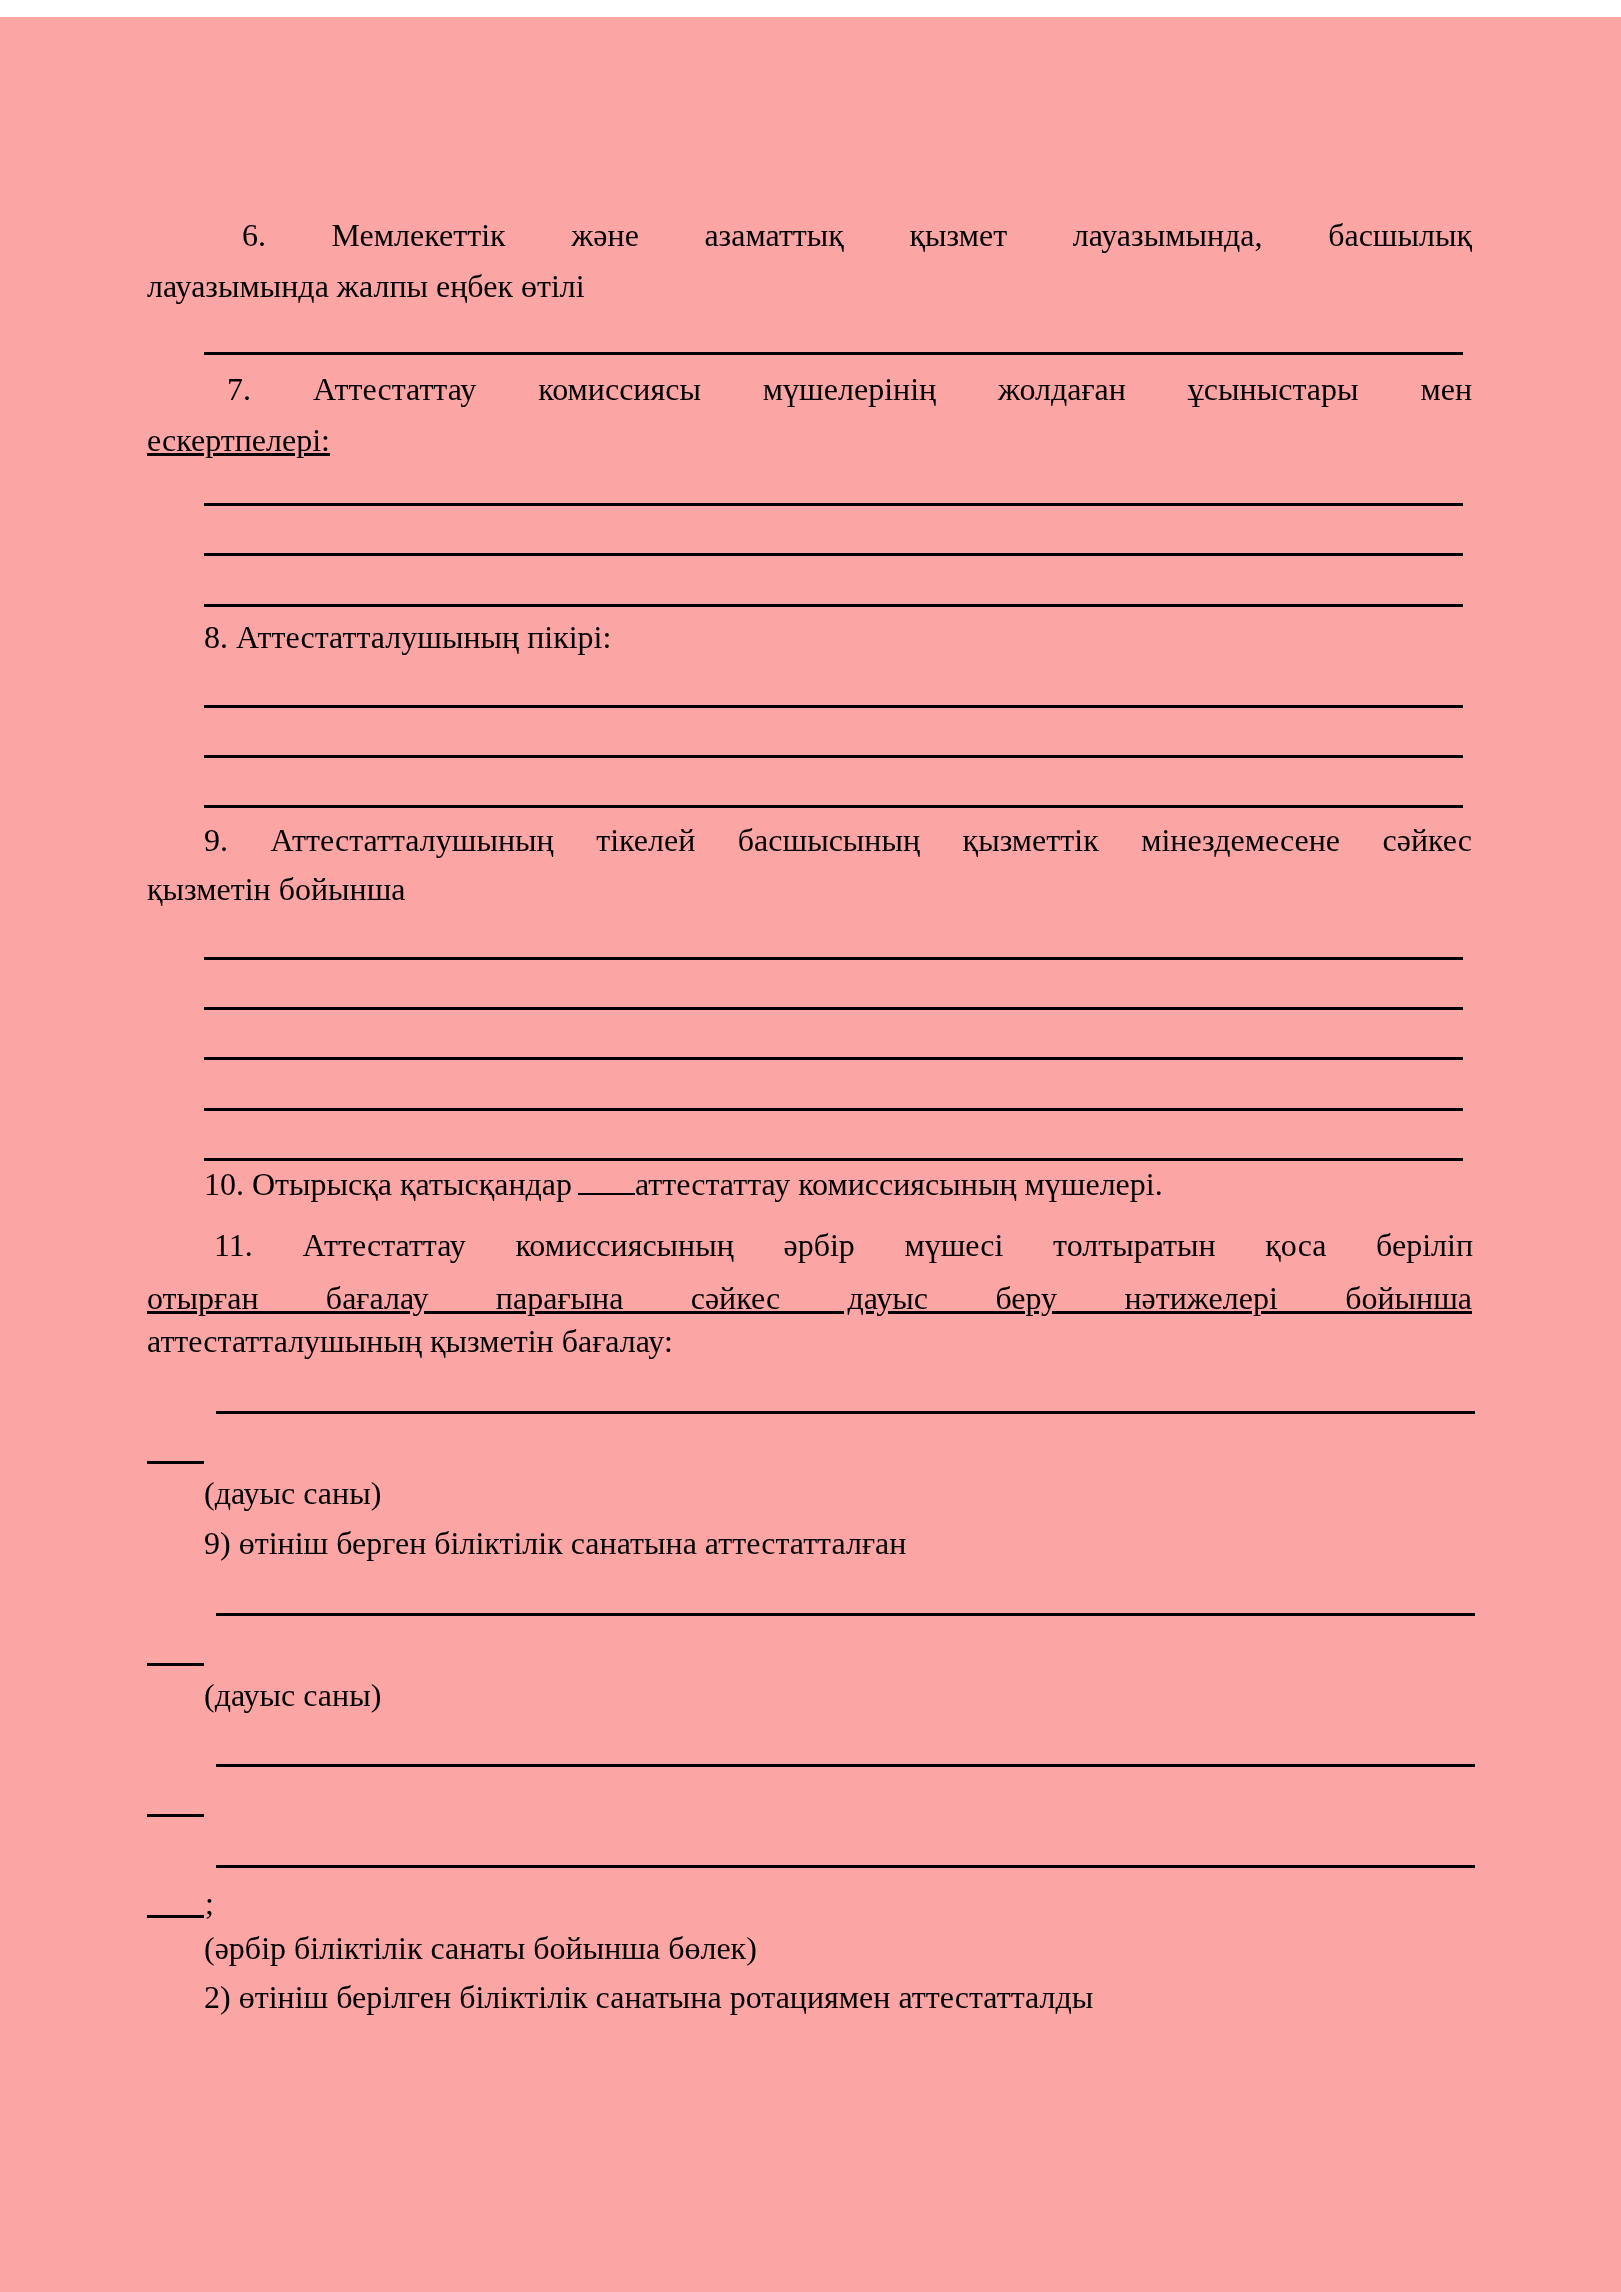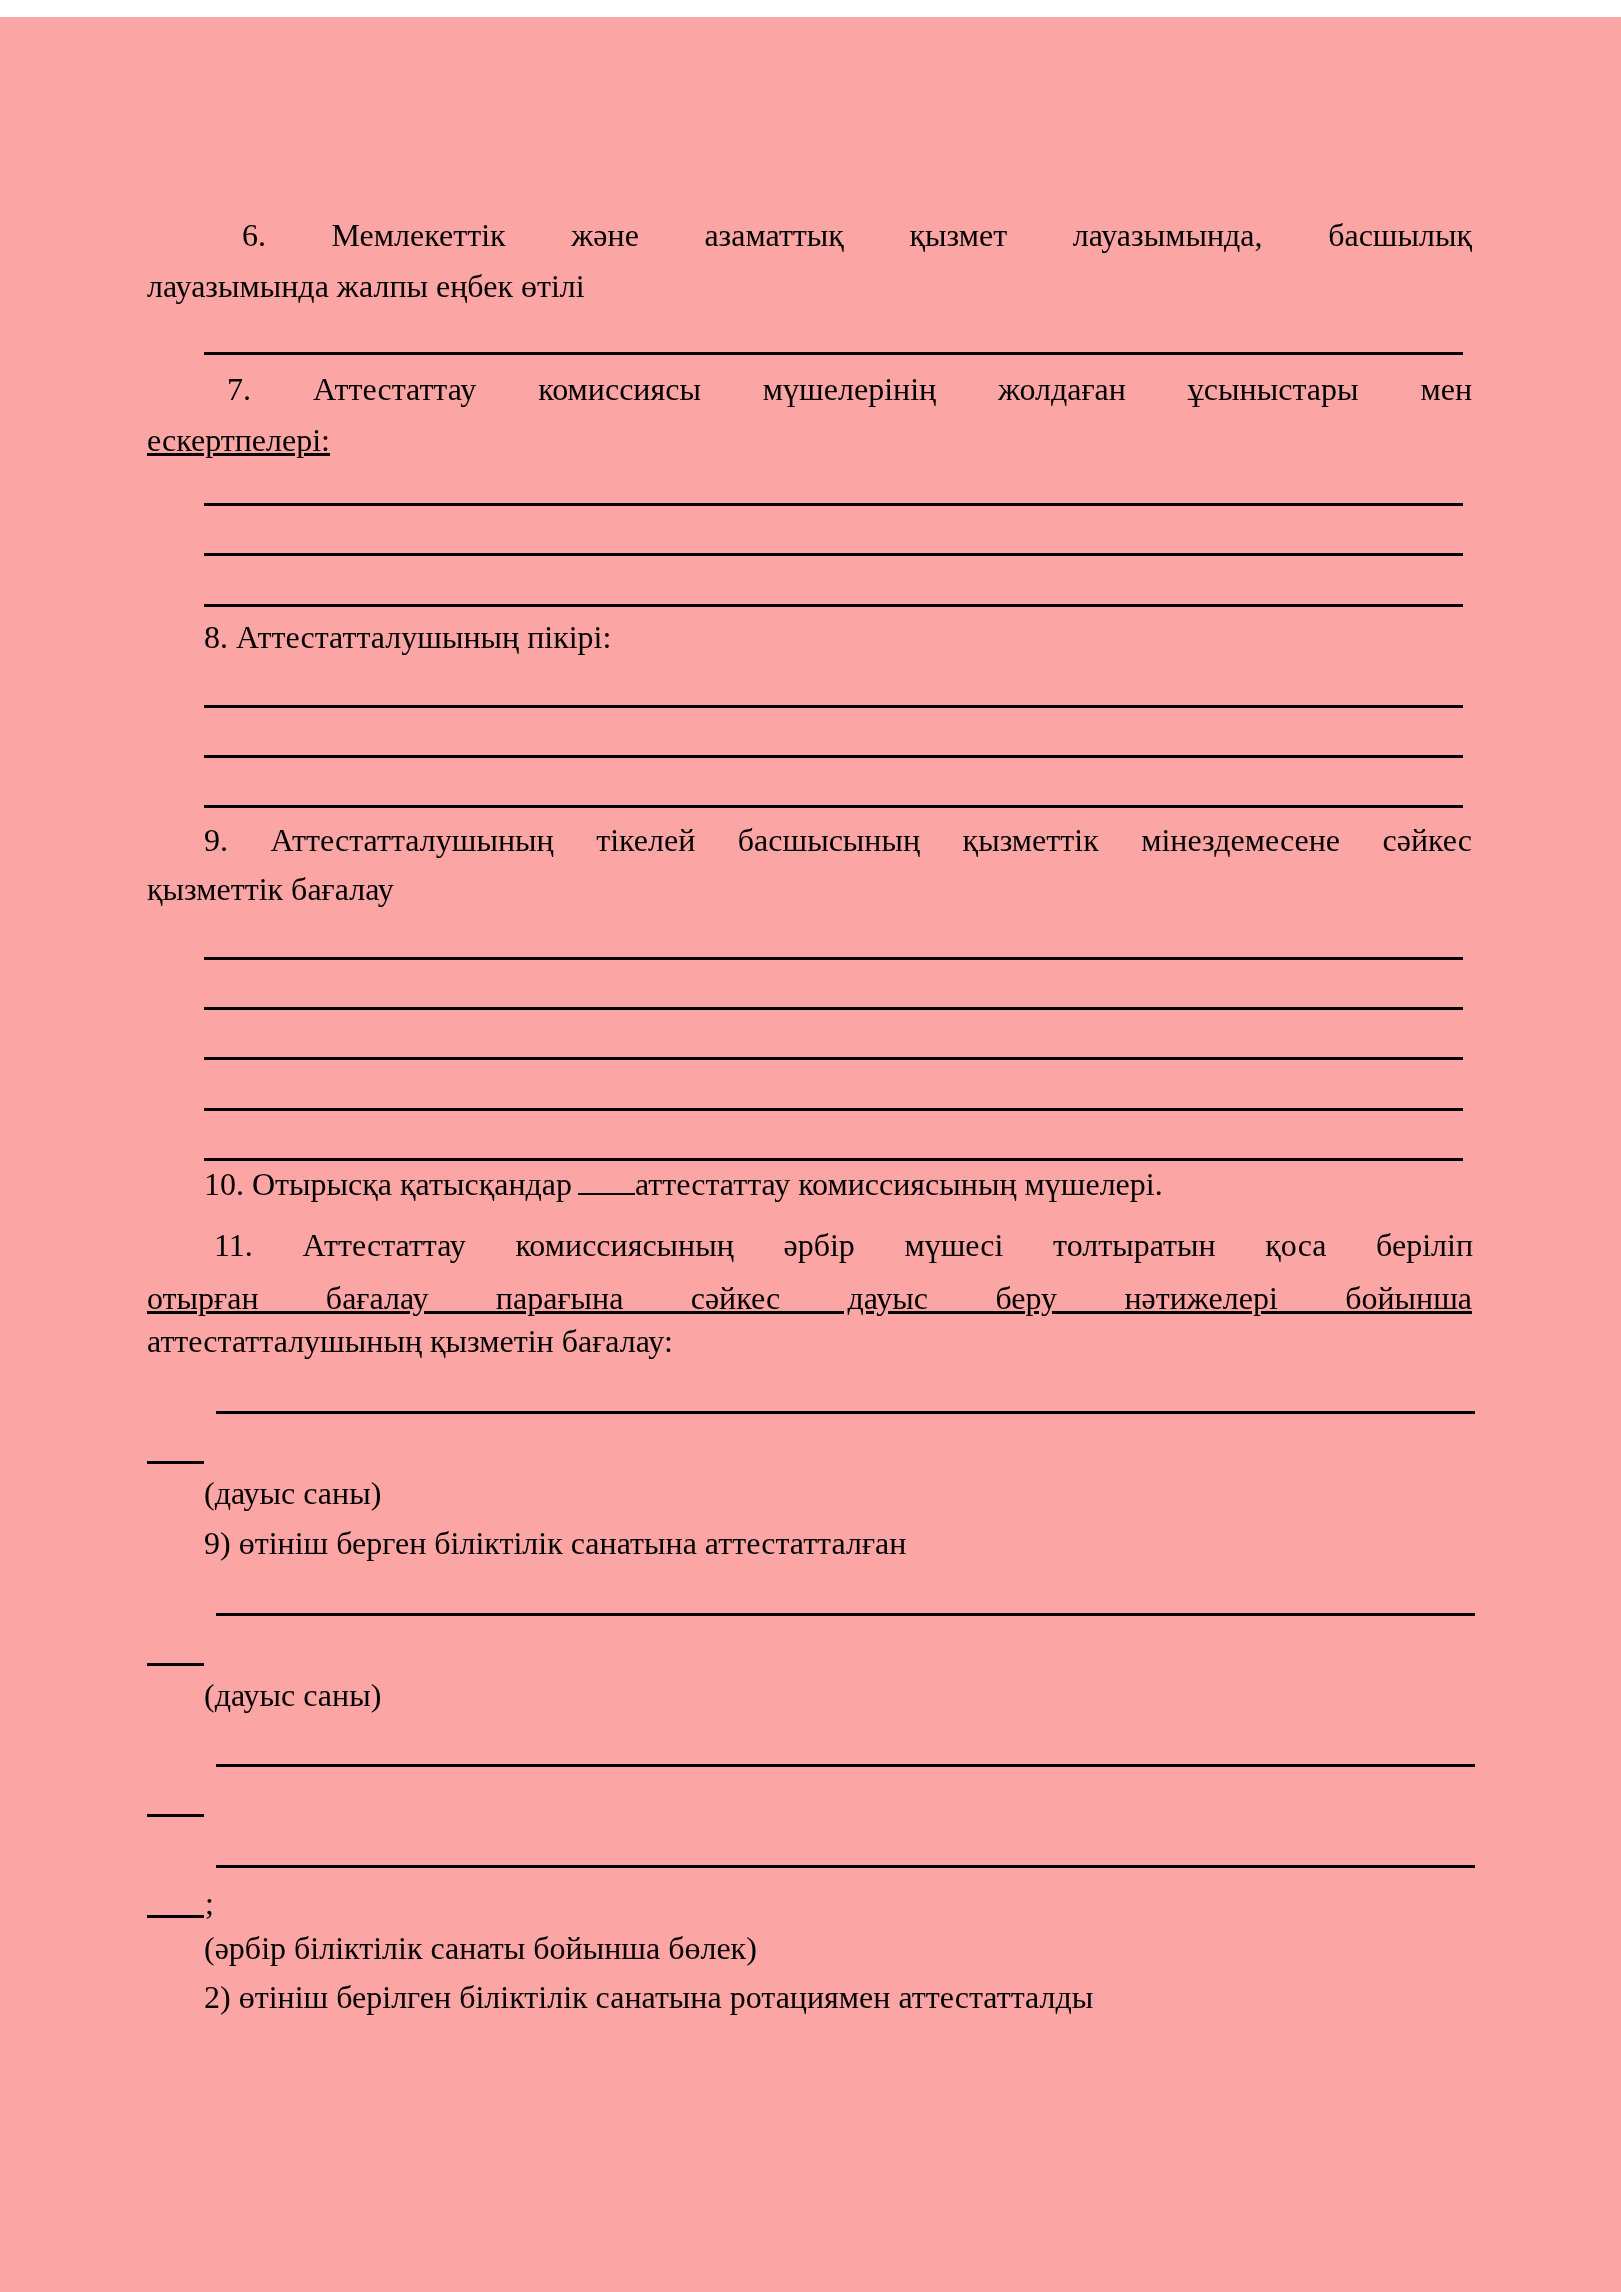--- a/index.html
+++ b/index.html
@@ -26,21 +26,21 @@
   <div class="rule" style="left:204px; width:1259px; top:486px;"></div>
   <div class="rule" style="left:204px; width:1259px; top:536px;"></div>
   <div class="rule" style="left:204px; width:1259px; top:587px;"></div>
 
   <div class="ln" style="left:204px; top:601px;">8. Аттестатталушының пікірі:</div>
   <div class="rule" style="left:204px; width:1259px; top:688px;"></div>
   <div class="rule" style="left:204px; width:1259px; top:738px;"></div>
   <div class="rule" style="left:204px; width:1259px; top:788px;"></div>
 
   <div class="ln just" style="left:204px; width:1268px; top:804px;">9. Аттестатталушының тікелей басшысының қызметтік мінездемесене сәйкес</div>
-  <div class="ln" style="left:147px; top:853px;">қызметтік бағалау</div>
+  <div class="ln" style="left:147px; top:853px;">қызметін бойынша</div>
   <div class="rule" style="left:204px; width:1259px; top:940px;"></div>
   <div class="rule" style="left:204px; width:1259px; top:990px;"></div>
   <div class="rule" style="left:204px; width:1259px; top:1040px;"></div>
   <div class="rule" style="left:204px; width:1259px; top:1091px;"></div>
   <div class="rule" style="left:204px; width:1259px; top:1141px;"></div>
 
   <div class="ln" style="left:204px; top:1148px;">
     <span>10. Отырысқа қатысқандар</span><span class="blank"></span><span>аттестаттау комиссиясының мүшелері.</span>
   </div>
 

